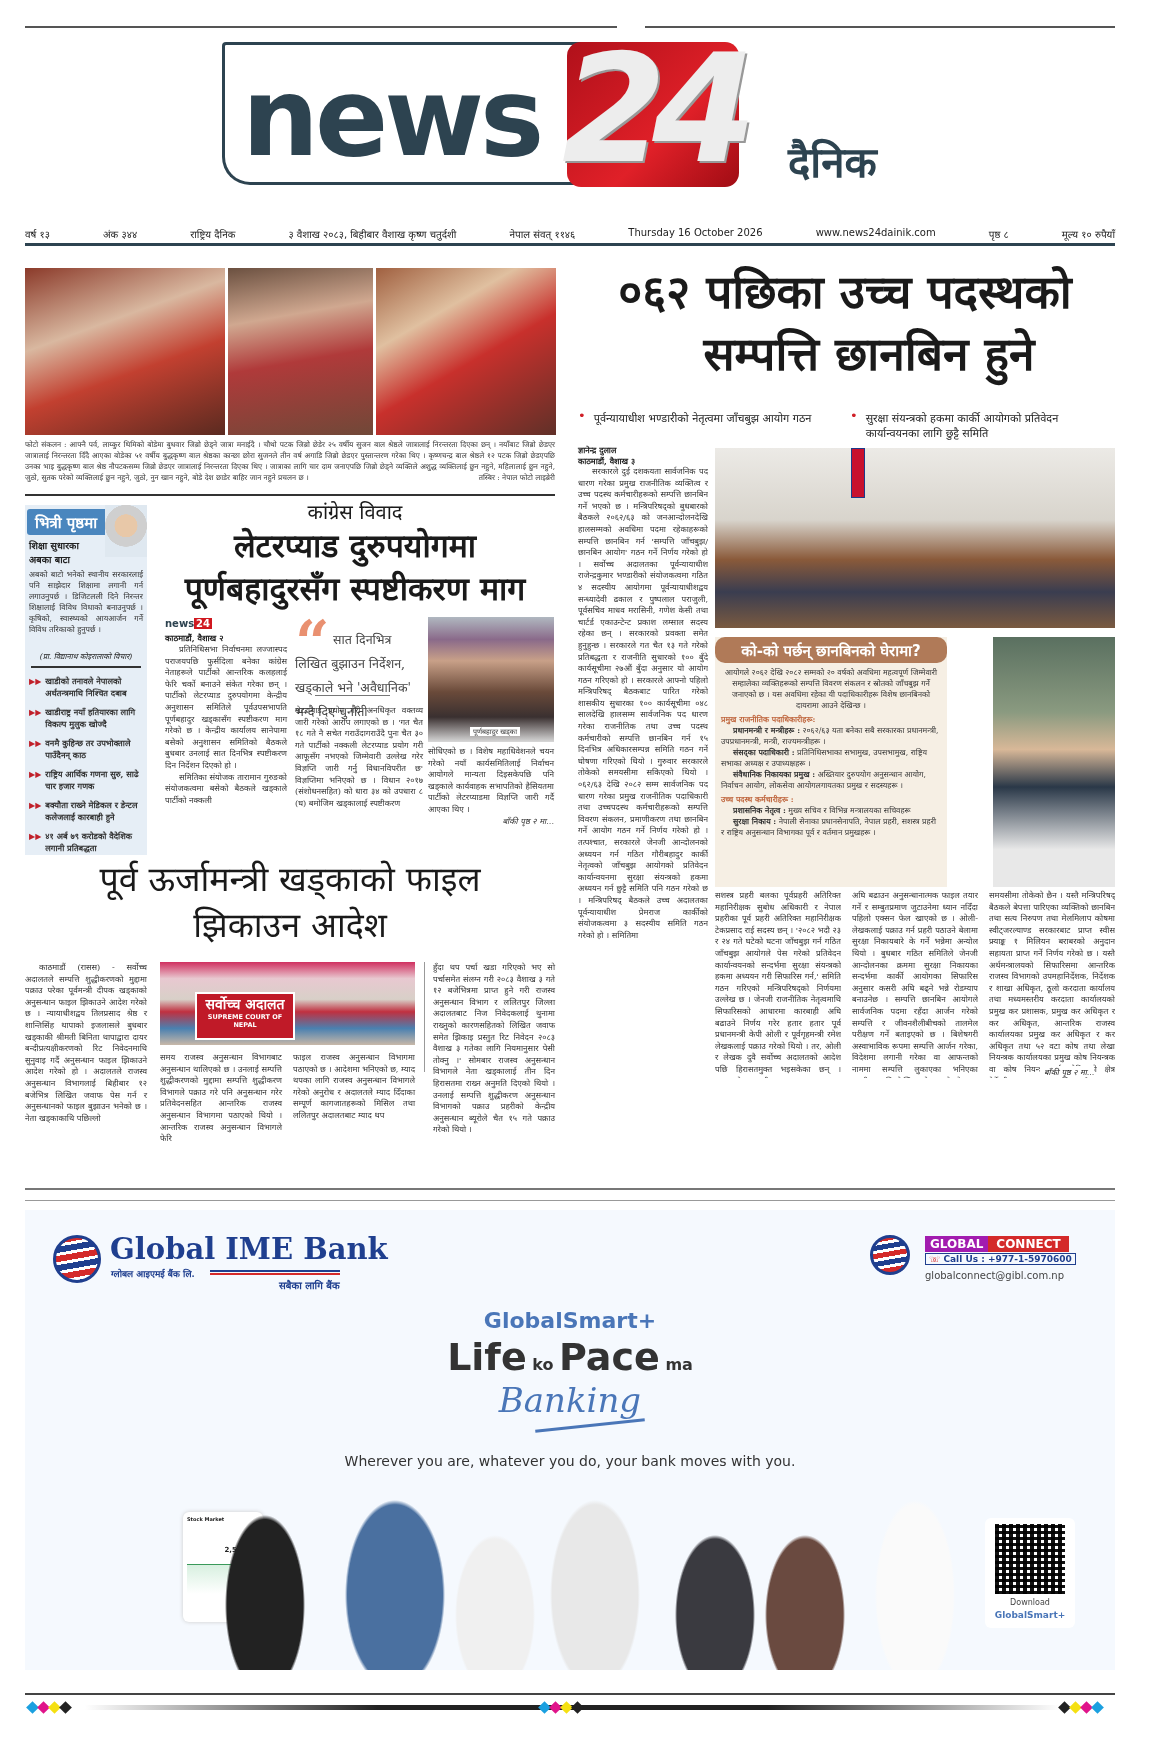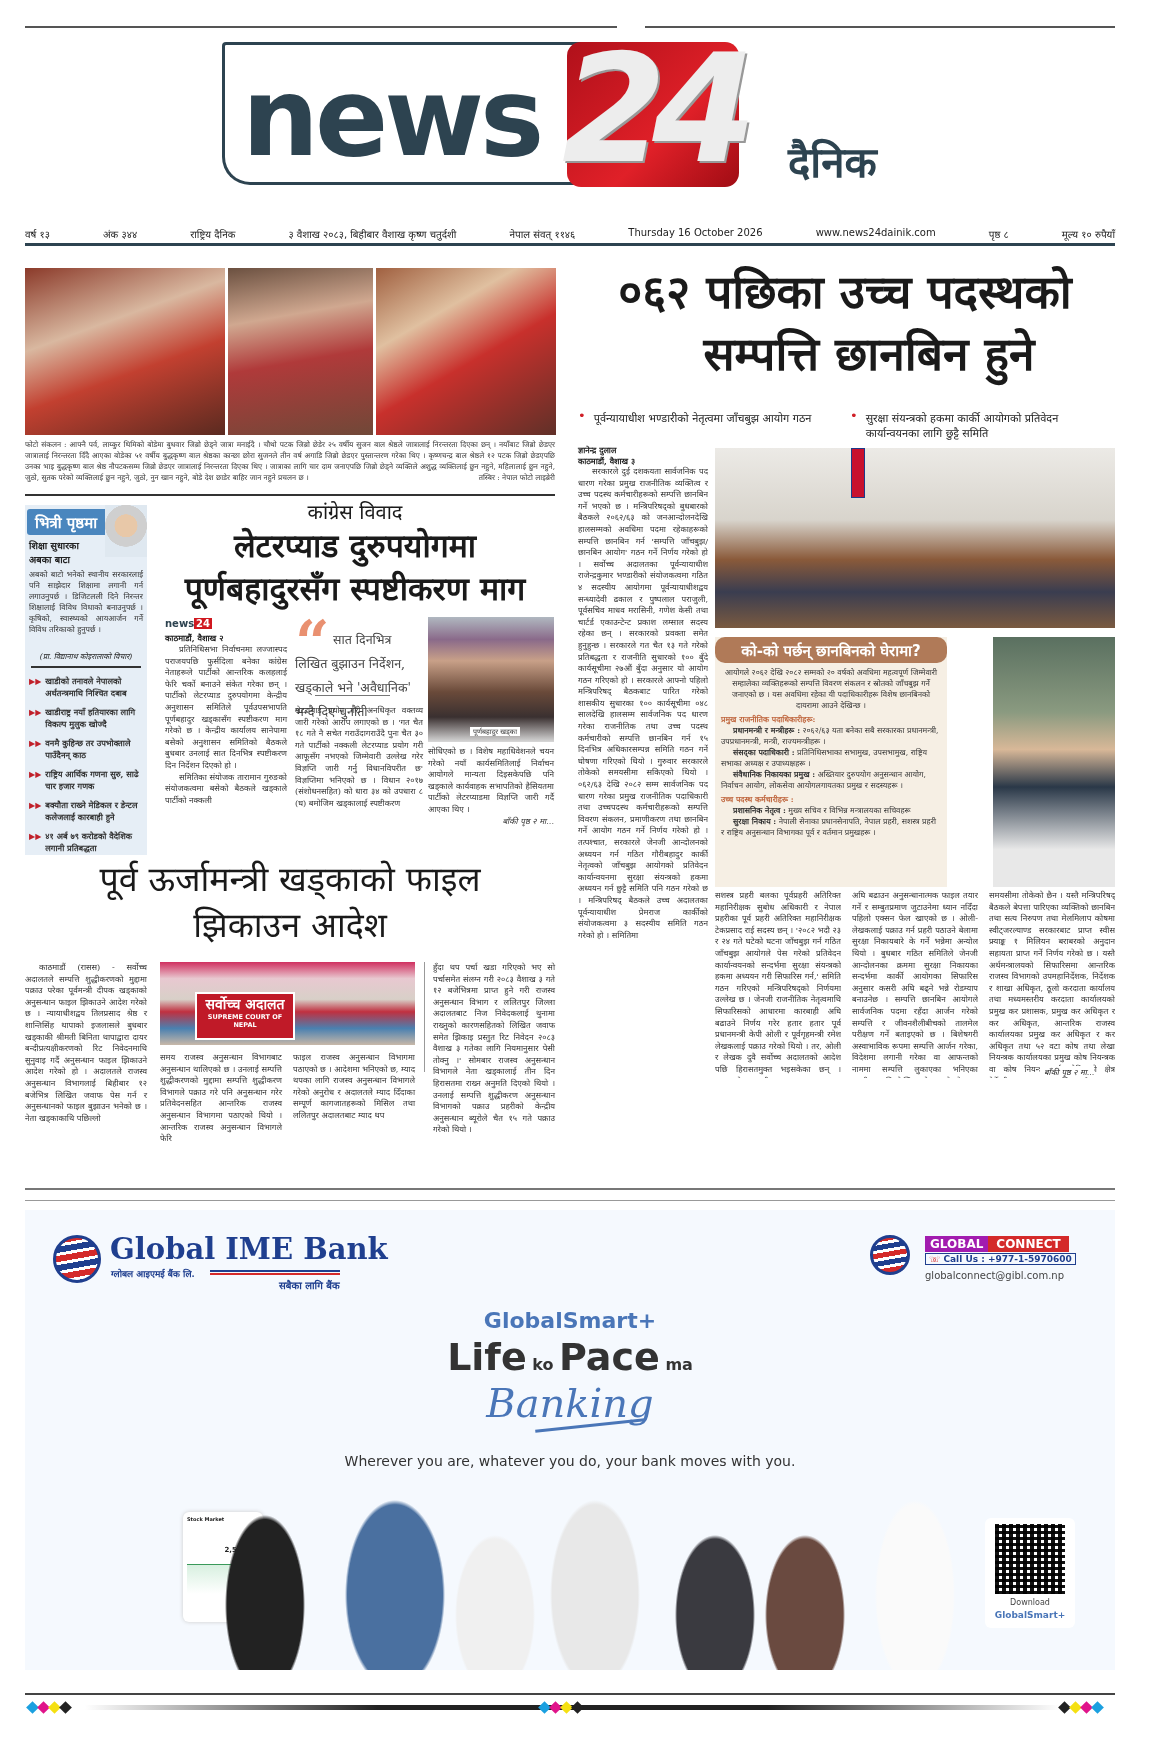--- a/index.html
+++ b/index.html
@@ -231,21 +231,21 @@
   </div>
   <div class="abs" style="left:900px;top:60px;font-family:'DejaVu Sans',sans-serif;font-size:10px;color:#444;">globalconnect@gibl.com.np</div>
 
   <div class="abs" style="left:0;top:98px;width:1090px;text-align:center;font-family:'DejaVu Sans',sans-serif;font-weight:bold;font-size:22px;color:#4a76b8;">GlobalSmart+</div>
   <div class="abs" style="left:0;top:125px;width:1090px;text-align:center;font-family:'DejaVu Sans',sans-serif;font-weight:bold;color:#333;white-space:nowrap;">
     <span style="font-size:38px;">Life</span>
     <span style="font-size:16px;">ko</span>
     <span style="font-size:38px;">Pace</span>
     <span style="font-size:16px;">ma</span>
   </div>
-  <div class="abs" style="left:0;top:170px;width:1090px;text-align:center;font-family:'DejaVu Serif',serif;font-style:italic;font-size:40px;color:#4a76b8;">Banking</div>
+  <div class="abs" style="left:0;top:170px;width:1090px;text-align:center;font-family:'DejaVu Serif',serif;font-style:italic;font-size:34px;color:#4a76b8;">Banking</div>
   <div class="abs" style="left:510px;top:214px;width:110px;height:3px;background:#4a76b8;transform:rotate(-6deg);"></div>
   <div class="abs" style="left:0;top:243px;width:1090px;text-align:center;font-family:'DejaVu Sans',sans-serif;font-size:14px;color:#333;">Wherever you are, whatever you do, your bank moves with you.</div>
 
   <div class="abs" style="left:158px;top:302px;width:80px;height:110px;background:#fff;border-radius:6px;box-shadow:0 0 4px #ccc;font-family:'DejaVu Sans',sans-serif;">
     <div style="font-size:5px;font-weight:bold;padding:4px;">Stock Market</div>
     <div style="font-size:7px;font-weight:bold;text-align:right;padding:20px 4px 0;">2,577.84</div>
     <div style="margin:10px 4px;height:30px;background:linear-gradient(180deg,#d8f0e0,#fff);border-top:1.5px solid #3a9a5a;"></div>
   </div>
   <div class="abs" style="left:130px;top:275px;width:830px;height:185px;background:
     radial-gradient(ellipse 40px 90px at 110px 120px,#222 0 95%,transparent),

